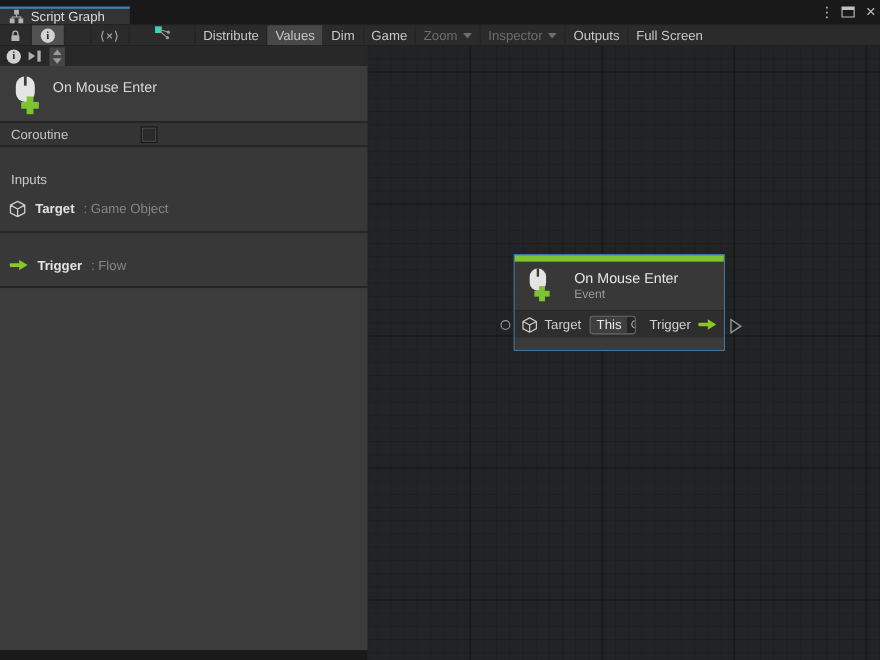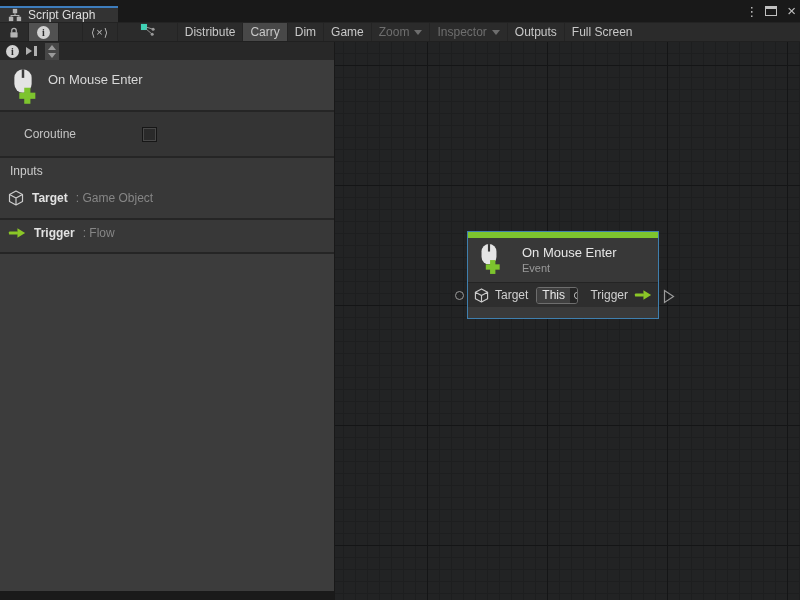--- a/index.html
+++ b/index.html
@@ -45,24 +45,24 @@
   .panel-header { height:18px; background:#282828; display:flex; align-items:center; gap:6px; padding:0 4px 0 6px; }
   .panel-header .title { flex:1; color:#cccccc; }
   .dock-btn { display:flex; align-items:center; }
   .scroll-arrows { width:14px; height:17px; background:#464646; display:flex; flex-direction:column; align-items:center; justify-content:center; gap:3px; }
   .tri-up { width:0; height:0; border-left:4px solid transparent; border-right:4px solid transparent; border-bottom:5px solid #9a9a9a; }
   .tri-down { width:0; height:0; border-left:4px solid transparent; border-right:4px solid transparent; border-top:5px solid #9a9a9a; }
   .sect { background:#383838; }
   .divider { height:2px; background:#252525; }
   .unit-head { height:50px; display:flex; align-items:flex-start; gap:10px; padding:8px 8px 0 8px; background:#3c3c3c; }
   .unit-title { color:#d8d8d8; font-size:13px; margin-top:4px; }
-  .row-coroutine { height:44px; display:flex; align-items:center; padding:0 24px; background:#343434; }
+  .row-coroutine { height:20px; display:flex; align-items:center; padding:0 10px; background:#343434; }
   .row-coroutine .lbl { width:118px; color:#c4c4c4; }
   .checkbox { width:15px; height:15px; background:#2a2a2a; border:1px solid #161616; outline:1px solid #484848; outline-offset:-2px; }
-  .io-sect { padding:4px 0 10px 0; }
+  .io-sect { padding:20px 0 10px 0; }
   .io-head { color:#cccccc; padding:2px 10px 10px 10px; }
   .io-row { display:flex; align-items:center; gap:8px; padding:2px 8px; }
   .io-name { color:#e2e2e2; font-weight:bold; }
   .io-type { color:#868686; }
   .panel-fill { flex:1; background:#3c3c3c; }
   .panel-bottom { height:9px; background:#1a1a1a; }
   
   .canvas {
     position:relative; flex:1; overflow:hidden; background-color:#222324;
     background-image:
@@ -137,21 +137,21 @@
         <circle cx="13" cy="12" r="1.6" fill="#9a9a9a"></circle>
         <circle cx="14" cy="6.7" r="1.6" fill="#9a9a9a"></circle>
       </svg>
     </span>
     <span>Sphere</span>
   </div>
   <div class="tbtn" style="border-left:1px solid #242424;">
     <span>Distribute</span>
   </div>
   <div class="tbtn active">
-    <span>Carry</span>
+    <span>Values</span>
   </div>
   <div class="tbtn">
     <span>Dim</span>
   </div>
   <div class="tbtn">
     <span>Game</span>
   </div>
   <div class="tbtn disabled">
     <span>Zoom</span>
     <span class="drop-arrow"></span>

